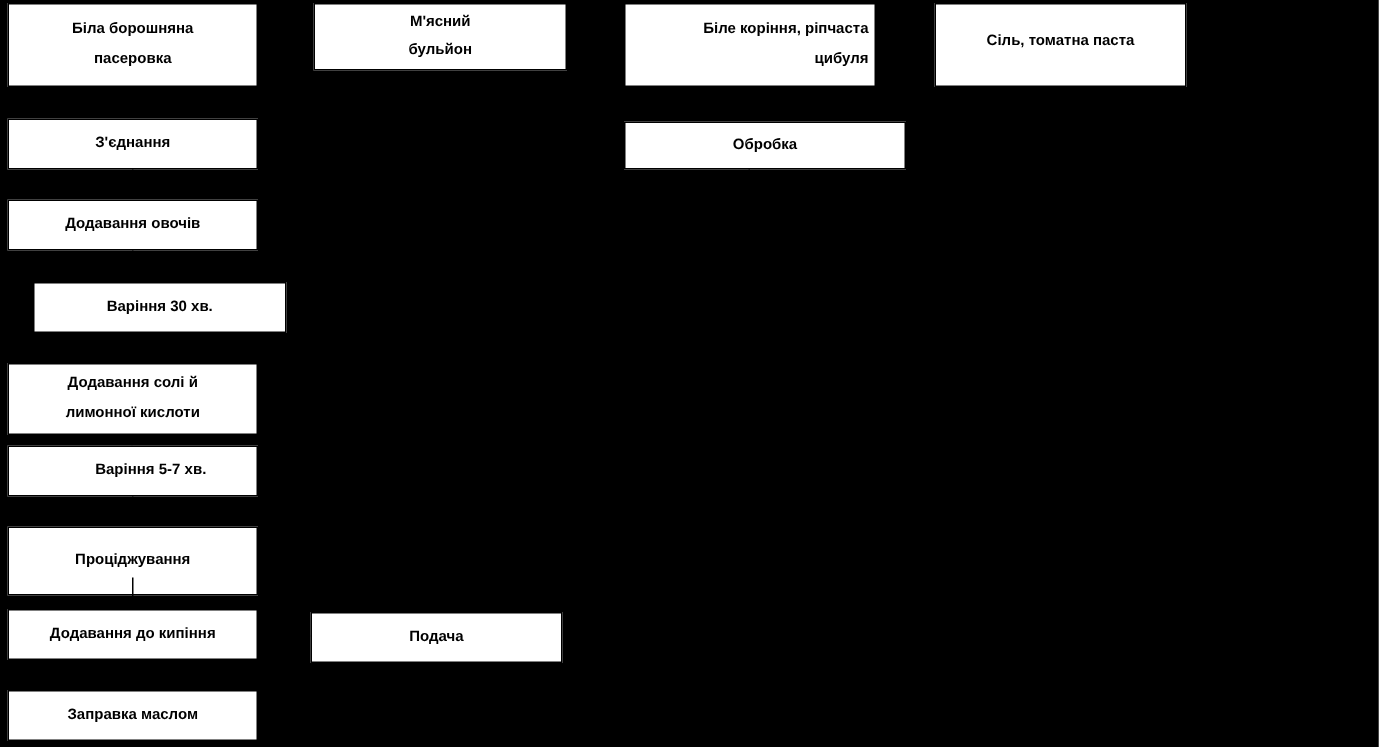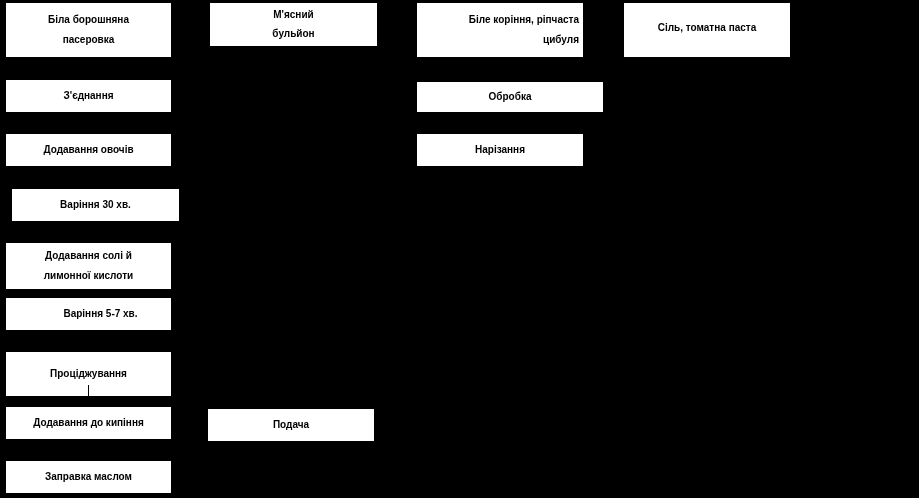--- a/index.html
+++ b/index.html
@@ -93,21 +93,21 @@
   </div>
 
   <div class="node" style="left:5px; top:133px; width:167px; height:34px;">
     <span class="ln">Додавання овочів</span>
   </div>
 
   <div class="node" style="left:5px; top:79px; width:167px; height:34px;">
     <span class="ln">З'єднання</span>
   </div>
 
-  <div class="node" style="left:11px; top:188px; width:169px; height:34px;">
+  <div class="node" style="left:22px; top:188px; width:169px; height:34px;">
     <span class="ln">Варіння 30 хв.</span>
   </div>
 
   <div class="node" style="left:5px; top:242px; width:167px; height:48px;">
     <span class="ln">Додавання солі й</span>
     <span class="ln">лимонної кислоти</span>
   </div>
 
   <div class="node" style="left:5px; top:297px; width:167px; height:34px;padding-left:28px;">
     <span class="ln">Варіння 5-7 хв.</span>
@@ -126,23 +126,20 @@
   </div>
 
   <div class="node" style="left:207px; top:408px; width:168px; height:34px;">
     <span class="ln">Подача</span>
   </div>
 
   <div class="node" style="left:416px; top:81px; width:188px; height:32px;">
     <span class="ln">Обробка</span>
   </div>
 
-  <div class="node" style="left:416px; top:133px; width:168px; height:34px;">
-    <span class="ln">Нарізання</span>
-  </div>
 
   <div class="vline" style="left:88px; top:58px; height:15px;"></div>
   <div class="arrow-down" style="left:84px; top:71px;"></div>
 
   <div class="vline" style="left:88px; top:113px; height:13px;"></div>
   <div class="arrow-down" style="left:84px; top:125px;"></div>
 
   <div class="vline" style="left:88px; top:167px; height:14px;"></div>
   <div class="arrow-down" style="left:84px; top:180px;"></div>
 

